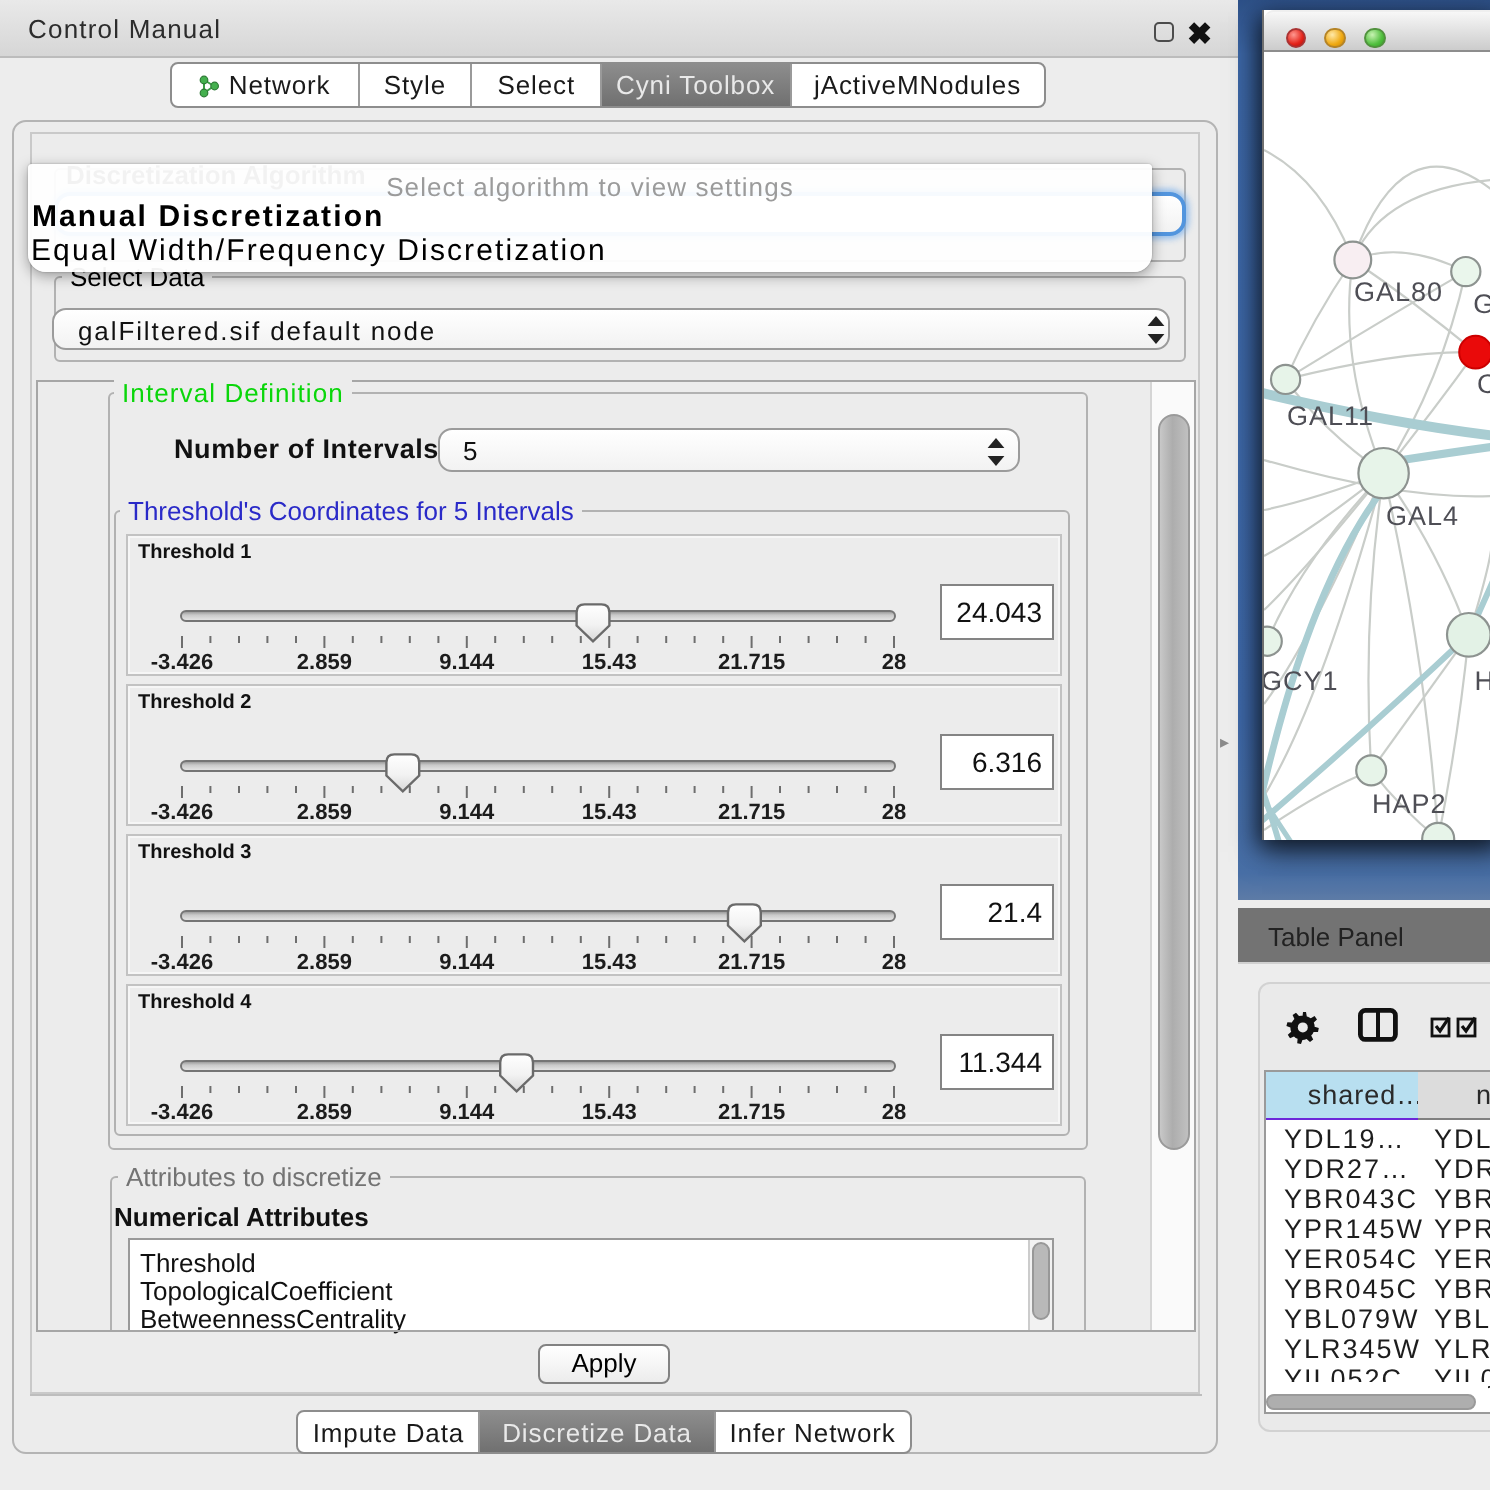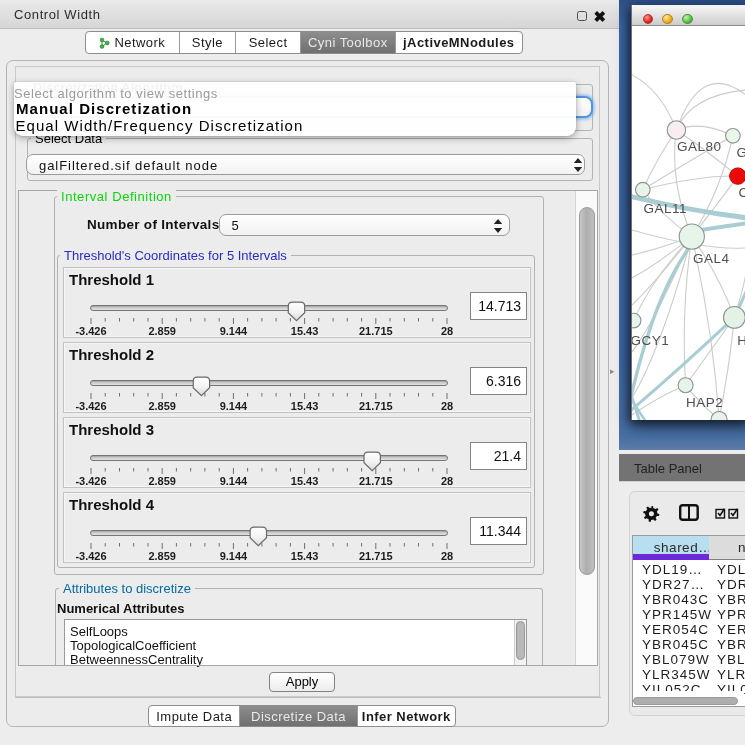--- a/index.html
+++ b/index.html
@@ -6,21 +6,21 @@
 .abs { position:absolute; }
 
 #titlebar { position:absolute; left:0; top:0; width:619px; height:29px;
   background:linear-gradient(#e9e9e9,#d6d6d6); border-bottom:1px solid #bcbcbc; }
 #titlebar .t { position:absolute; left:14px; top:6.5px; font-size:13px; color:#2c2c2c; letter-spacing:0.6px; }
 #floatico { position:absolute; left:577px; top:11px; width:10px; height:10px; border:1.6px solid #4c4c4c; border-radius:2.5px; }
 #closeico { position:absolute; left:593.5px; top:7.5px; font-size:15px; font-weight:bold; color:#111; }
 
 .tabgroup { position:absolute; display:flex; background:#fff; border:1px solid #8d8d8d; border-radius:4px; overflow:hidden; }
 .tabgroup .tab { font-size:13px; color:#1a1a1a; text-align:center; padding-top:3px; height:100%; border-right:1px solid #9a9a9a; letter-spacing:0.45px; }
-.tabgroup .tab:last-child { border-right:none;font-weight:bold; }
+.tabgroup .tab:last-child { border-right:none; }
 .tabgroup .sel { background:linear-gradient(#8d8d8d,#707070); color:#e9e9e9; }
 #toptabs { left:85px; top:31px; width:438px; height:23px; }
 #bottabs { left:148px; top:705px; width:308px; height:22px; }
 
 #mainpanel { position:absolute; left:6px; top:60px; width:603px; height:667px;
   background:#ececec; border:1px solid #b4b4b4; border-radius:7px; }
 #contentpane { position:absolute; left:15px; top:66px; width:585px; height:631px;
   border:1px solid #c9c9c9; background:#ececec; }
 .fieldset { position:absolute; border:1px solid #b2b2b2; border-radius:3px; }
 .ftitle { position:absolute; font-size:13px; background:#ececec; padding:0 4px; }
@@ -28,21 +28,21 @@
   font-size:13px; color:#111; }
 .combo .arr { position:absolute; width:12px; }
 
 #popup { position:absolute; left:14px; top:82px; width:562px; height:54px;
   background:rgba(255,255,255,0.95); border-radius:2px 2px 9px 9px;
   box-shadow:0 2px 7px rgba(0,0,0,0.35), 0 0 1px rgba(0,0,0,0.3); }
 
 .thrwrap { position:absolute; left:62.5px; top:266.5px; width:468px; }
 .thr { position:absolute; left:0; width:468px; height:71.5px; background:#ececec;
   border:1px solid #c2c2c2; box-shadow:inset 0 0 0 1px #f6f6f6; }
-.thrlab { position:absolute; left:5.5px; top:3.5px; font-size:15px; font-weight:bold; color:#111; }
+.thrlab { position:absolute; left:5.5px; top:3.5px; font-size:10px; font-weight:bold; color:#111; }
 .valbox { position:absolute; left:406.5px; top:24px; width:57px; height:28px; background:#fff;
   border:1px solid #848484; font-size:14px; color:#111; text-align:right; line-height:26px; padding-right:5px; }
 
 #numlist { position:absolute; left:64px; top:619px; width:463px; height:47px; background:#fff; border:1px solid #999; padding-top:4.5px; }
 #numlist .it { font-size:13px; color:#111; height:14.3px; line-height:14.3px; padding-left:5px; }
 #applybtn { position:absolute; left:269px; top:672px; width:66px; height:20px;
   background:linear-gradient(#ffffff,#ececec); border:1px solid #828282; border-radius:4px;
   font-size:13px; text-align:center; line-height:18px; }
 
 #bluebg { position:absolute; left:619px; top:0; width:126px; height:450px;
@@ -60,21 +60,21 @@
 #ttable { position:absolute; left:632px; top:535px; width:113px; height:172px; background:#fff;
   border:1px solid #9a9a9a; border-right:none; overflow:hidden; }
 .thead { position:absolute; left:0; top:0; height:24px; font-size:13.5px; color:#2a2a2a; text-align:center; line-height:24px; letter-spacing:0.5px; }
 .trow { height:15.05px; line-height:15.05px; font-size:13.5px; color:#1d1d1d; white-space:nowrap; letter-spacing:1px; }
 .trow .c1 { position:absolute; left:9px; }
 .trow .c2 { position:absolute; left:84px; }
 </style></head>
 <body>
 
 <div id="titlebar">
-    <span class="t">Control Width</span>
+    <span class="t">Control Manual</span>
   </div>
 <div id="floatico"></div><div id="closeico">✖</div>
 
 <div id="mainpanel"></div>
 <div id="contentpane"></div>
 
 
 <div class="tabgroup" id="toptabs">
  <div class="tab" style="width:94px"><svg width="11" height="12" style="vertical-align:-2px">
         <g stroke="#3c9e46" stroke-width="1">
@@ -105,21 +105,21 @@
 <div class="combo" style="left:26px;top:154px;width:559px;height:21px">
   <span style="position:absolute;left:12px;top:3px;letter-spacing:0.95px">galFiltered.sif default node</span>
   <svg class="arr" style="left:545px;top:3px" width="12" height="15">
       <path d="M 6 0 L 10.2 5 L 1.8 5 Z" fill="#222"></path>
       <path d="M 6 14 L 10.2 9 L 1.8 9 Z" fill="#222"></path>
     </svg>
 </div>
 
 
 <div id="popup">
- <div style="position:absolute;left:0;top:4px;width:100%;text-align:left;font-size:13px;color:#9b9b9b;letter-spacing:0.55px">Select algorithm to view settings</div>
+ <div style="position:absolute;left:0;top:4px;width:100%;text-align:center;font-size:13px;color:#9b9b9b;letter-spacing:0.55px">Select algorithm to view settings</div>
  <div style="position:absolute;left:1.5px;top:35px;font-size:15px;color:#000;letter-spacing:1.05px">Equal Width/Frequency Discretization</div>
  <div style="position:absolute;left:2px;top:18px;font-size:15px;font-weight:bold;color:#000;letter-spacing:1.05px">Manual Discretization</div>
 </div>
 
 
 <div class="abs" style="left:18px;top:190px;width:580px;height:476px;border:1px solid #a6a6a6;background:#ececec"></div>
 
 <div class="abs" style="left:575px;top:191px;width:22px;height:474px;background:#fafafa;border-left:1px solid #d5d5d5"></div>
 <div class="abs" style="left:578.5px;top:207px;width:16px;height:368px;background:linear-gradient(90deg,#c8c8c8,#adadad 45%,#c0c0c0);border:1px solid #9a9a9a;border-radius:8px"></div>
 
@@ -186,21 +186,21 @@
         <line x1="371.8" y1="26.0" x2="371.8" y2="29.5" stroke="#6e6e6e" stroke-width="1"></line>
         <line x1="386.0" y1="26.0" x2="386.0" y2="32.0" stroke="#6e6e6e" stroke-width="1"></line>
         <text x="30.0" y="42.5" text-anchor="middle" font-size="11" font-weight="bold" fill="#1c1c1c">-3.426</text>
         <text x="101.2" y="42.5" text-anchor="middle" font-size="11" font-weight="bold" fill="#1c1c1c">2.859</text>
         <text x="172.4" y="42.5" text-anchor="middle" font-size="11" font-weight="bold" fill="#1c1c1c">9.144</text>
         <text x="243.6" y="42.5" text-anchor="middle" font-size="11" font-weight="bold" fill="#1c1c1c">15.43</text>
         <text x="314.8" y="42.5" text-anchor="middle" font-size="11" font-weight="bold" fill="#1c1c1c">21.715</text>
         <text x="386.0" y="42.5" text-anchor="middle" font-size="11" font-weight="bold" fill="#1c1c1c">28</text>
         <path d="M 227.3 14.2 Q 227.3 10.2 231.3 10.2 L 239.7 10.2 Q 243.7 10.2 243.7 14.2 L 243.7 20.8 L 235.5 28.7 L 227.3 20.8 Z" fill="url(#tg)" stroke="#6a6a6a" stroke-width="1.2"></path>
       </svg>
-<div class="valbox">14.713</div>
+<div class="valbox">24.043</div>
 </div>
     <div class="thr" style="top:75px">
 <div class="thrlab">Threshold 2</div>
 <svg style="position:absolute;left:-2.5px;top:24px" width="430" height="48">
         <rect x="29.5" y="13.5" width="357.0" height="5" rx="2.5" fill="url(#trk)" stroke="#757575" stroke-width="1"></rect>
         <line x1="30.0" y1="26.0" x2="30.0" y2="32.0" stroke="#6e6e6e" stroke-width="1"></line>
         <line x1="44.2" y1="26.0" x2="44.2" y2="29.5" stroke="#6e6e6e" stroke-width="1"></line>
         <line x1="58.5" y1="26.0" x2="58.5" y2="29.5" stroke="#6e6e6e" stroke-width="1"></line>
         <line x1="72.7" y1="26.0" x2="72.7" y2="29.5" stroke="#6e6e6e" stroke-width="1"></line>
         <line x1="87.0" y1="26.0" x2="87.0" y2="29.5" stroke="#6e6e6e" stroke-width="1"></line>
@@ -312,24 +312,24 @@
         <text x="314.8" y="42.5" text-anchor="middle" font-size="11" font-weight="bold" fill="#1c1c1c">21.715</text>
         <text x="386.0" y="42.5" text-anchor="middle" font-size="11" font-weight="bold" fill="#1c1c1c">28</text>
         <path d="M 189.1 14.2 Q 189.1 10.2 193.1 10.2 L 201.5 10.2 Q 205.5 10.2 205.5 14.2 L 205.5 20.8 L 197.3 28.7 L 189.1 20.8 Z" fill="url(#tg)" stroke="#6a6a6a" stroke-width="1.2"></path>
       </svg>
 <div class="valbox">11.344</div>
 </div>
 </div>
 
 
 <div class="fieldset" style="left:55px;top:588px;width:488px;height:78px;border-bottom:none;border-radius:3px 3px 0 0"></div>
-<div class="ftitle" style="left:59px;top:581px;color:#0369a1">Attributes to discretize</div>
+<div class="ftitle" style="left:59px;top:581px;color:#737373">Attributes to discretize</div>
 <div class="abs" style="left:57px;top:601px;font-size:13px;font-weight:bold;color:#111">Numerical Attributes</div>
 <div id="numlist">
- <div class="it">SelfLoops</div>
+ <div class="it">Threshold</div>
  <div class="it">TopologicalCoefficient</div>
  <div class="it">BetweennessCentrality</div>
  <div style="position:absolute;right:0;top:0;width:12px;height:100%;background:#f2f2f2;border-left:1px solid #ccc"></div>
  <div style="position:absolute;right:1.5px;top:1px;width:9px;height:39px;background:#b9b9b9;border:1px solid #989898;border-radius:5px"></div>
 </div>
 
 <div class="abs" style="left:18px;top:665px;width:580px;height:1px;background:#a6a6a6"></div>
 <div id="applybtn">Apply</div>
 <div class="abs" style="left:15px;top:697px;width:586px;height:1px;background:#bdbdbd"></div>
 
@@ -425,21 +425,21 @@
       <rect x="1" y="1.5" width="8.5" height="8.5"></rect>
       <rect x="14" y="1.5" width="8.5" height="8.5"></rect>
     </g>
  <g fill="none" stroke="#111" stroke-width="1.6">
       <path d="M3 5 L5 7.5 L9.5 0.8"></path>
       <path d="M16 5 L18 7.5 L22.5 0.8"></path>
     </g>
 </svg>
 
 <div id="ttable">
- <div class="thead" style="left:0;width:84px;background:#b8dff0;border-right:1px solid #9a9a9a;border-bottom:6px solid #6d28d9;padding-left:17px;box-sizing:border-box">shared…</div>
+ <div class="thead" style="left:0;width:84px;background:#b8dff0;border-right:1px solid #9a9a9a;border-bottom:1px solid #6d28d9;padding-left:17px;box-sizing:border-box">shared…</div>
  <div class="thead" style="left:76px;width:37px;background:#dcdcdc;border-bottom:1px solid #808080;text-align:left;padding-left:29px">n</div>
  <div style="position:absolute;left:0;top:25.5px;width:113px">
       <div class="trow">
         <span class="c1">YDL19…</span>
         <span class="c2">YDL194W</span>
       </div>
       <div class="trow">
         <span class="c1">YDR27…</span>
         <span class="c2">YDR277C</span>
       </div>

